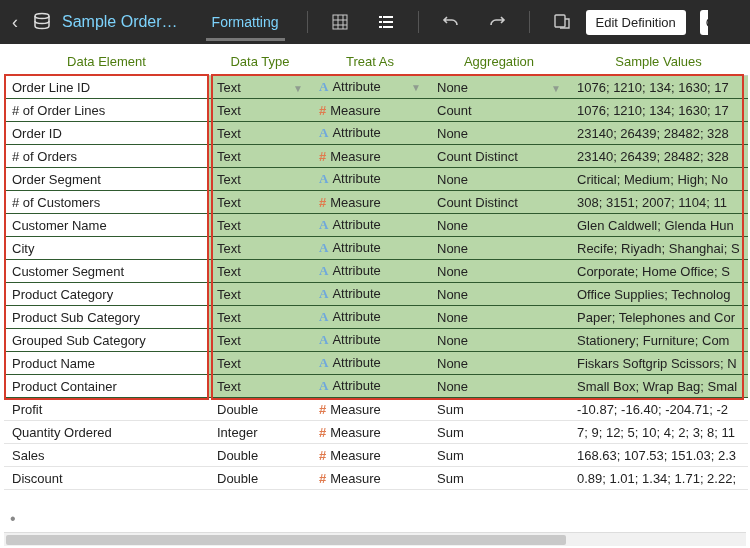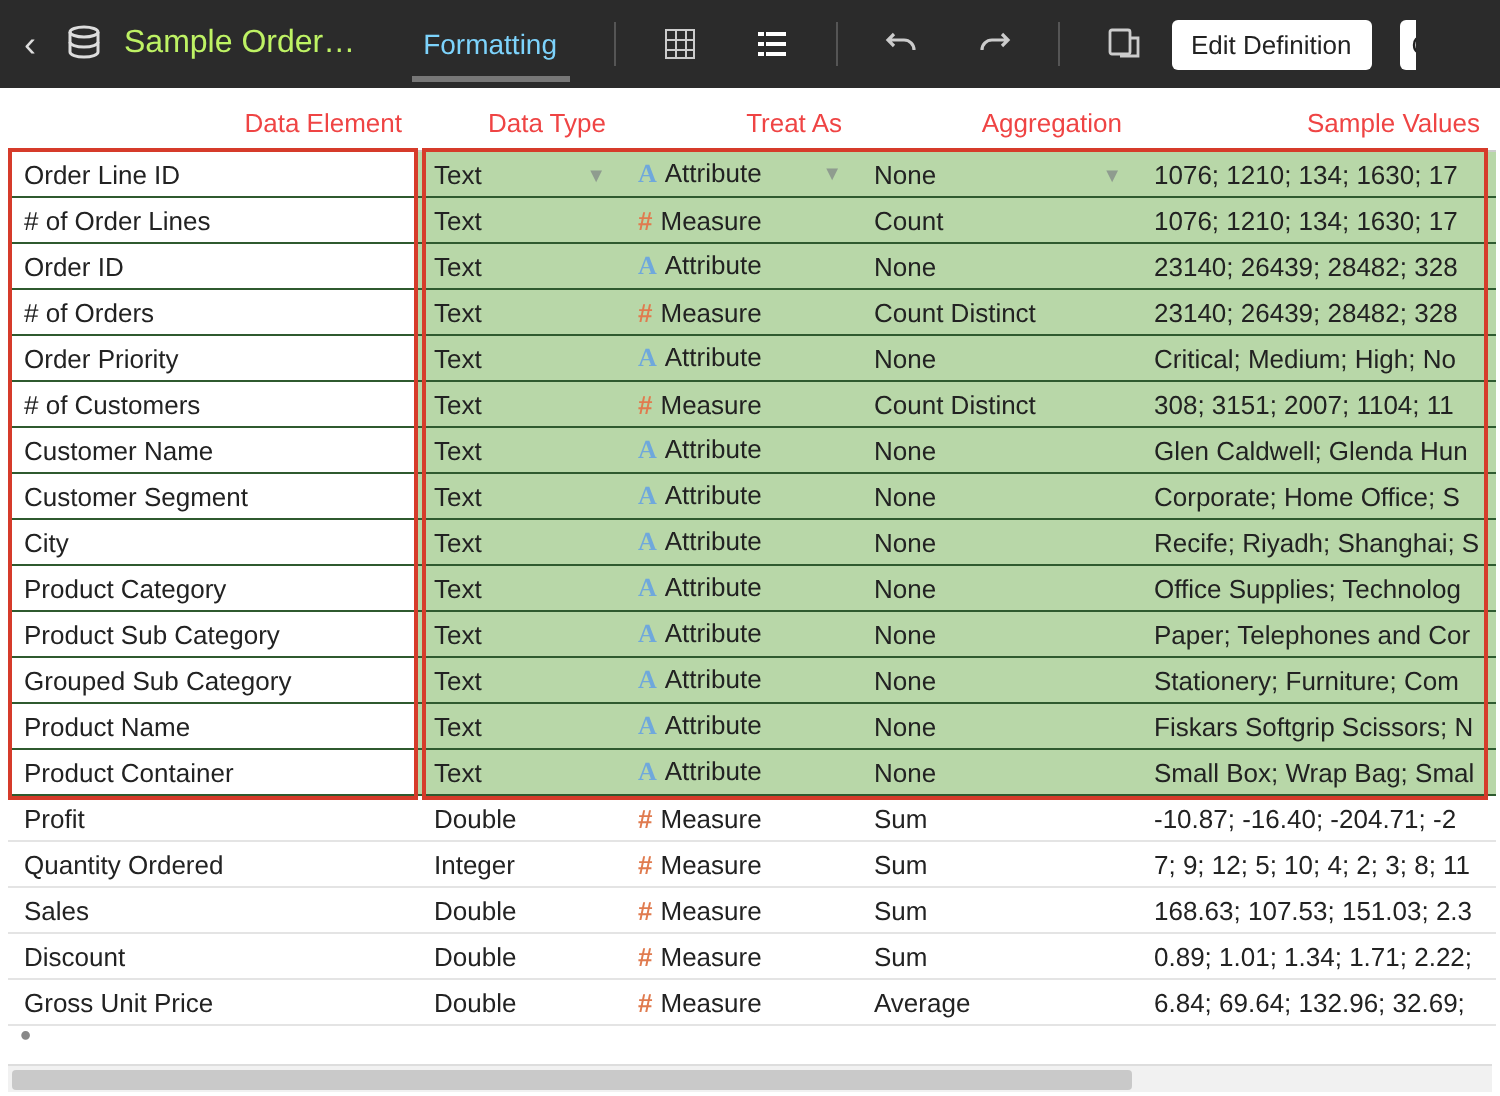--- a/index.html
+++ b/index.html
@@ -1,30 +1,30 @@
 <!DOCTYPE html>
 <html><head>
 <meta charset="utf-8">
 <style>
   * { box-sizing: border-box; margin: 0; padding: 0; }
   body { font-family: -apple-system, Segoe UI, Arial, sans-serif; font-size: 13px; color: #222; width: 750px; height: 548px; overflow: hidden; background: #fff; }
   .topbar { background: #2b2b2b; color: #eee; height: 44px; display: flex; align-items: center; padding: 0 8px; gap: 10px; }
   .topbar .chev { font-size: 18px; color: #ddd; cursor: pointer; padding: 0 4px; }
   .topbar .db-icon svg { display: block; }
-  .topbar .title { font-size: 16px; color: #bef264; white-space: nowrap; }
+  .topbar .title { font-size: 16px; color: #7dd3fc; white-space: nowrap; }
   .topbar .tab { color: #7dd3fc; font-size: 14px; padding: 10px 6px 8px; margin-left: 18px; border-bottom: 3px solid #777; }
   .topbar .sep { width: 1px; height: 22px; background: #555; margin: 0 12px; }
   .icon-btn { width: 20px; height: 20px; display: inline-flex; align-items: center; justify-content: center; color: #ccc; cursor: pointer; }
   .icon-btn.active { color: #fff; }
   .spacer6 { width: 6px; }
   .edit-btn { background: #fff; color: #222; border: none; border-radius: 3px; padding: 5px 10px; font-size: 13px; cursor: pointer; margin-left: 4px; white-space: nowrap; }
   .edit-btn2 { margin-left: 4px; width: 8px; overflow: hidden; background:#fff; color:#222; border:none; border-radius:3px 0 0 3px; padding:5px 0 5px 6px; font-size:13px;}
   .grid-wrap { position: relative; width: 744px; height: 498px; margin: 4px 0 0 4px; overflow: hidden; background:#fff;}
   table { border-collapse: collapse; width: 100%; table-layout: fixed; }
-  th { text-align: right; font-weight: 400; font-size: 13px; color: #ef4444; padding: 6px 8px 6px 8px; border-bottom: 1px solid #ccc; background: #fff; }
+  th { text-align: center; font-weight: 400; font-size: 13px; color: #4d7c0f; padding: 6px 8px 6px 8px; border-bottom: 1px solid #ccc; background: #fff; }
   col.c1 { width: 205px; }
   col.c2 { width: 102px; }
   col.c3 { width: 118px; }
   col.c4 { width: 140px; }
   col.c5 { width: 179px; }
   td { padding: 3px 8px; font-size: 13px; white-space: nowrap; overflow: hidden; text-overflow: clip; border-bottom: 1px solid #2f5a2f; height: 23px; }
   tr.plain td { border-bottom: 1px solid #e4e4e4; }
   tr.hl td:nth-child(2), tr.hl td:nth-child(3), tr.hl td:nth-child(4), tr.hl td:nth-child(5) { background: #b8d7a8; }
   tr.hl td:nth-child(1) { background: #fff; }
   .tri { float: right; color: #8f9c8f; font-size: 10px; margin-top: 3px; }
@@ -136,53 +136,53 @@
           <td>23140; 26439; 28482; 328</td>
         </tr>
         <tr class="hl">
           <td># of Orders</td>
           <td>Text</td>
           <td><span class="glyph-h">#</span>Measure</td>
           <td>Count Distinct</td>
           <td>23140; 26439; 28482; 328</td>
         </tr>
         <tr class="hl">
-          <td>Order Priority</td>
+          <td>Order Segment</td>
           <td>Text</td>
           <td><span class="glyph-a">A</span>Attribute</td>
           <td>None</td>
           <td>Critical; Medium; High; No</td>
         </tr>
         <tr class="hl">
           <td># of Customers</td>
           <td>Text</td>
           <td><span class="glyph-h">#</span>Measure</td>
           <td>Count Distinct</td>
           <td>308; 3151; 2007; 1104; 11</td>
         </tr>
         <tr class="hl">
           <td>Customer Name</td>
           <td>Text</td>
           <td><span class="glyph-a">A</span>Attribute</td>
           <td>None</td>
           <td>Glen Caldwell; Glenda Hun</td>
         </tr>
         <tr class="hl">
+          <td>City</td>
+          <td>Text</td>
+          <td><span class="glyph-a">A</span>Attribute</td>
+          <td>None</td>
+          <td>Recife; Riyadh; Shanghai; S</td>
+        </tr>
+        <tr class="hl">
           <td>Customer Segment</td>
           <td>Text</td>
           <td><span class="glyph-a">A</span>Attribute</td>
           <td>None</td>
           <td>Corporate; Home Office; S</td>
-        </tr>
-        <tr class="hl">
-          <td>City</td>
-          <td>Text</td>
-          <td><span class="glyph-a">A</span>Attribute</td>
-          <td>None</td>
-          <td>Recife; Riyadh; Shanghai; S</td>
         </tr>
         <tr class="hl">
           <td>Product Category</td>
           <td>Text</td>
           <td><span class="glyph-a">A</span>Attribute</td>
           <td>None</td>
           <td>Office Supplies; Technolog</td>
         </tr>
         <tr class="hl">
           <td>Product Sub Category</td>
@@ -232,27 +232,20 @@
           <td><span class="glyph-h">#</span>Measure</td>
           <td>Sum</td>
           <td>168.63; 107.53; 151.03; 2.3</td>
         </tr>
         <tr class="plain">
           <td>Discount</td>
           <td>Double</td>
           <td><span class="glyph-h">#</span>Measure</td>
           <td>Sum</td>
           <td>0.89; 1.01; 1.34; 1.71; 2.22;</td>
-        </tr>
-        <tr class="plain">
-          <td>Gross Unit Price</td>
-          <td>Double</td>
-          <td><span class="glyph-h">#</span>Measure</td>
-          <td>Average</td>
-          <td>6.84; 69.64; 132.96; 32.69;</td>
         </tr>
       </tbody>
   </table>
   <div class="sel-box sel1"></div>
   <div class="sel-box sel2"></div>
   <div class="footdot">•</div>
   <div class="hscroll">
       <div class="thumb"></div>
     </div>
 </div>

